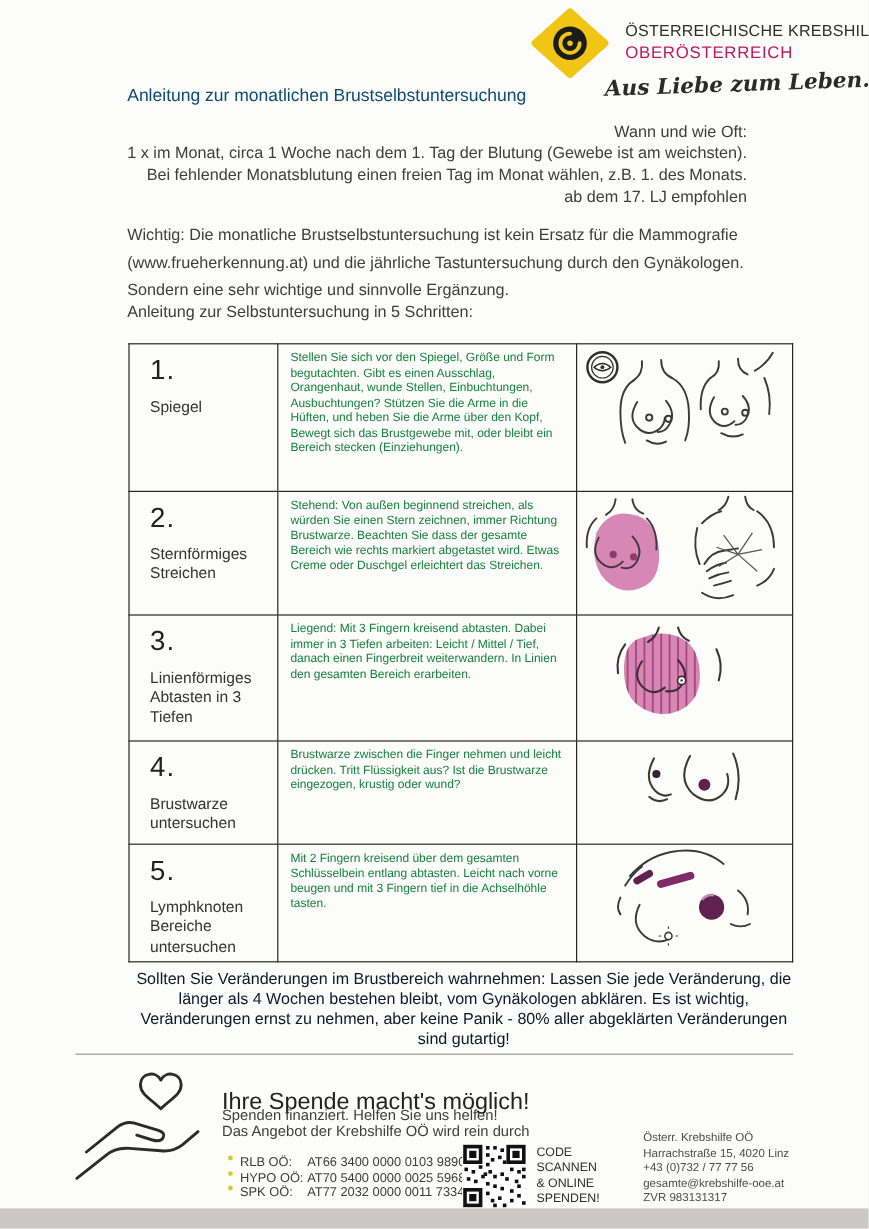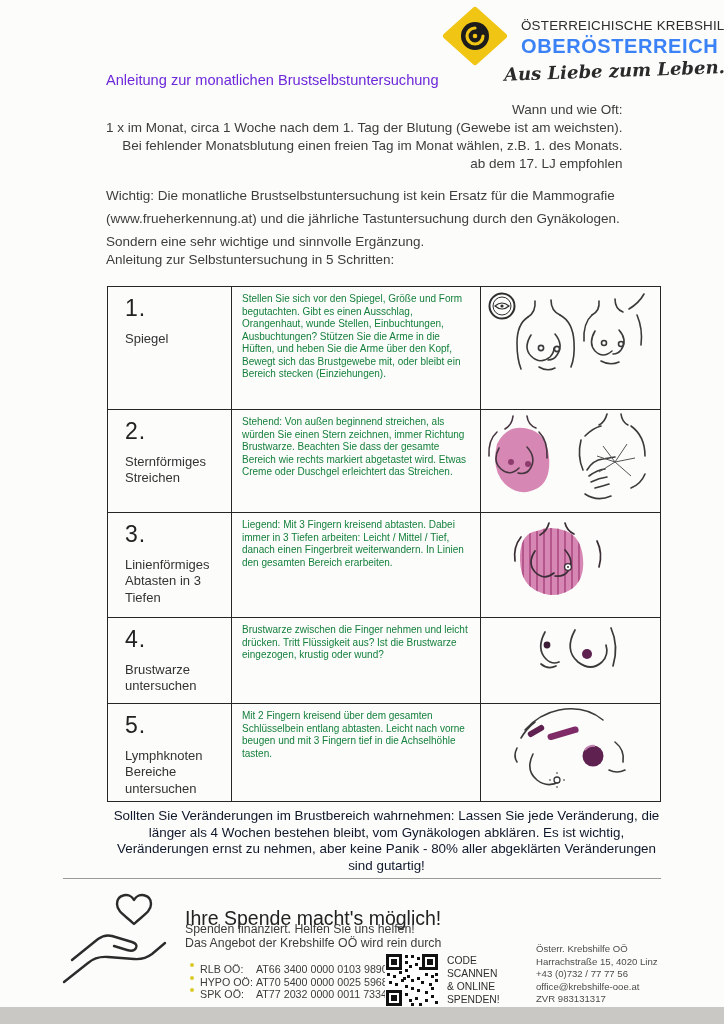--- a/index.html
+++ b/index.html
@@ -5,23 +5,23 @@
   * { margin:0; padding:0; box-sizing:border-box; }
   html,body { width:724px; height:1024px; }
   body { font-family:"Liberation Sans", sans-serif; background:#e9e9e7; }
   .page {
     position:relative; width:724px; height:1024px; overflow:hidden;
     background:#fcfcfa; color:#3d3d3d;
   }
   
   .logo { position:absolute; left:435px; top:6px; width:80px; height:60px; }
   .org-line1 { position:absolute; left:521px; top:18px; font-size:13.4px; letter-spacing:.2px; color:#2e2e2e; white-space:nowrap; }
-  .org-line2 { position:absolute; left:521px; top:35px; font-size:20px; font-weight:bold; letter-spacing:.6px; color:#3b82f6; white-space:nowrap; }
+  .org-line2 { position:absolute; left:521px; top:35px; font-size:14px; font-weight:normal; letter-spacing:.6px; color:#be185d; white-space:nowrap; }
   .tagline { position:absolute; left:504px; top:60px; font-family:"DejaVu Serif", serif; font-style:italic; font-weight:bold; font-size:18px; color:#2a2a2a; transform:rotate(-2deg); white-space:nowrap; }
-  .doc-title { position:absolute; left:106px; top:72px; font-size:14.6px; color:#6d28d9; }
+  .doc-title { position:absolute; left:106px; top:72px; font-size:14.6px; color:#0c4a6e; }
   
   .when-block { position:absolute; left:106px; top:101px; font-size:13.5px; line-height:18px; color:#3d3d3d;text-align:right; }
   .important-block { position:absolute; left:106px; top:184px; width:552px; font-size:13.5px; line-height:23px; color:#3d3d3d; }
   .steps-heading { position:absolute; left:106px; top:252px; font-size:13.5px; color:#3d3d3d; }
   
   table.steps { position:absolute; left:107px; top:286px; width:553px; border-collapse:collapse; table-layout:fixed; }
   table.steps td { border:1.6px solid #262626; vertical-align:top; }
   td.c-num { width:124px; padding:8px 4px 4px 17px; }
   td.c-txt { width:249px; padding:6px 8px 4px 10px; font-size:10px; line-height:1.25; color:#15803d; }
   td.c-ill { width:180px; padding:0; }
@@ -332,18 +332,18 @@
     <div class="ln">CODE</div>
     <div class="ln">SCANNEN</div>
     <div class="ln">&amp; ONLINE</div>
     <div class="ln">SPENDEN!</div>
   </div>
 
   <div class="address">
     <div class="ln">Österr. Krebshilfe OÖ</div>
     <div class="ln">Harrachstraße 15, 4020 Linz</div>
     <div class="ln">+43 (0)732 / 77 77 56</div>
-    <div class="ln">office@krebshilfe-ooe.at</div>
+    <div class="ln">gesamte@krebshilfe-ooe.at</div>
     <div class="ln">ZVR 983131317</div>
   </div>
 
   <div class="scan-strip"></div>
 </div>
 
 </body></html>

